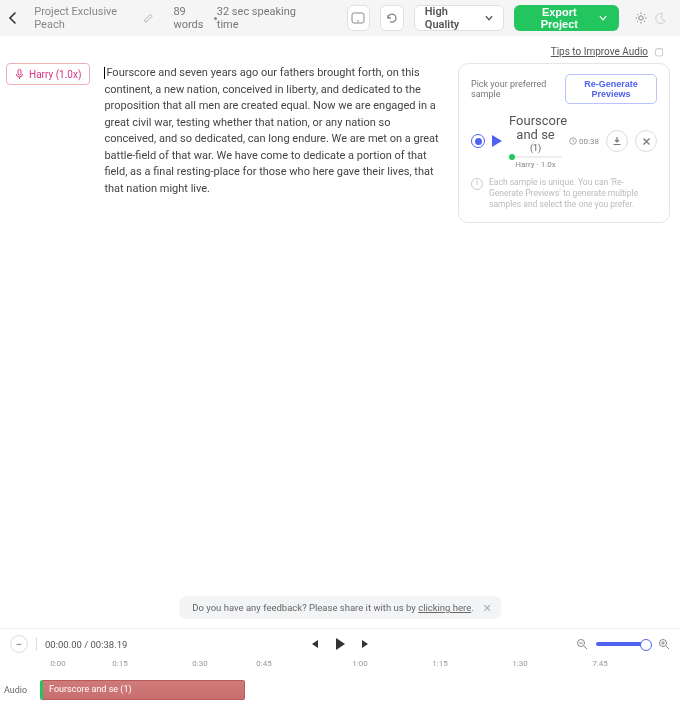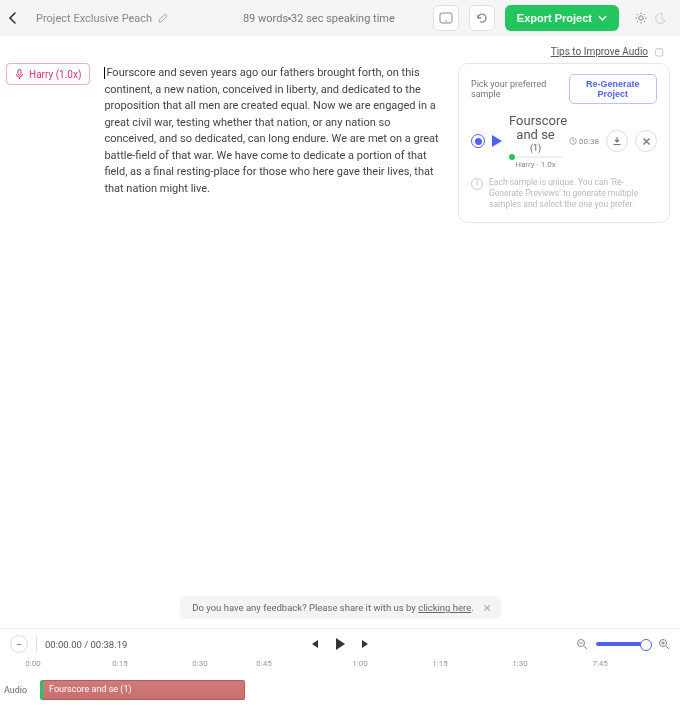--- a/index.html
+++ b/index.html
@@ -281,20 +281,26 @@
         <rect x="1" y="1" width="12" height="10" rx="2" fill="none" stroke="#888"></rect>
         <path d="M6 9 L8 9" stroke="#888"></path>
       </svg>
   </div>
   <div class="iconbtn">
     <svg width="14" height="14" viewBox="0 0 14 14">
         <path d="M3 7 A4 4 0 1 1 5 10.5" fill="none" stroke="#888" stroke-width="1.3"></path>
         <path d="M3 4 L3 7 L6 7" fill="none" stroke="#888" stroke-width="1.3"></path>
       </svg>
   </div>
+  <div class="quality-btn">
+    <span>High Quality</span>
+    <svg width="9" height="6" viewBox="0 0 9 6">
+        <path d="M1 1 L4.5 5 L8 1" stroke="#555" stroke-width="1.4" fill="none"></path>
+      </svg>
+  </div>
   <button class="export-btn">
     <span>Export Project</span>
     <svg width="9" height="6" viewBox="0 0 9 6">
         <path d="M1 1 L4.5 5 L8 1" stroke="#fff" stroke-width="1.4" fill="none"></path>
       </svg>
   </button>
   <div class="theme-toggle">
     <svg width="12" height="12" viewBox="0 0 12 12">
         <circle cx="6" cy="6" r="2.2" fill="none" stroke="#888"></circle>
         <g stroke="#888">
@@ -331,21 +337,21 @@
   </div>
 
   <div class="editor">
     <span class="cursor"></span><span>Fourscore and seven years ago our fathers brought forth, on this continent, a new nation, conceived in liberty, and dedicated to the proposition that all men are created equal. Now we are engaged in a great civil war, testing whether that nation, or any nation so conceived, and so dedicated, can long endure. We are met on a great battle-field of that war. We have come to dedicate a portion of that field, as a final resting-place for those who here gave their lives, that that nation might live.</span>
   </div>
 
   <div class="preview-panel">
     <div class="preview-head">
       <span style="font-size:9px;color:#777;">Pick your preferred sample</span>
       <button class="regen-btn">
-        <span>Re-Generate Project</span>
+        <span>Re-Generate Previews</span>
       </button>
     </div>
     <div class="sample-row">
       <div class="radio-dot"></div>
       <div class="play-tri"></div>
       <div class="sample-mid">
         <div class="sample-title">Fourscore and se</div>
         <div class="sample-idx">(1)</div>
         <div class="prog-bar"></div>
         <div class="sample-sub">Harry · 1.0x</div>
@@ -417,21 +423,21 @@
         <svg width="12" height="12" viewBox="0 0 12 12">
             <circle cx="5" cy="5" r="3.5" fill="none" stroke="#888"></circle>
             <line x1="8" y1="8" x2="11" y2="11" stroke="#888"></line>
             <line x1="3.2" y1="5" x2="6.8" y2="5" stroke="#888"></line>
             <line x1="5" y1="3.2" x2="5" y2="6.8" stroke="#888"></line>
           </svg>
       </span>
     </div>
   </div>
   <div class="ruler">
-    <span class="tick" style="left:33px">0:00</span>
+    <span class="tick" style="left:58px">0:00</span>
     <span class="tick" style="left:120px">0:15</span>
     <span class="tick" style="left:200px">0:30</span>
     <span class="tick" style="left:264px">0:45</span>
     <span class="tick" style="left:360px">1:00</span>
     <span class="tick" style="left:440px">1:15</span>
     <span class="tick" style="left:520px">1:30</span>
     <span class="tick" style="left:600px">7:45</span>
   </div>
   <div class="track-row">
     <div class="track-label">Audio</div>

